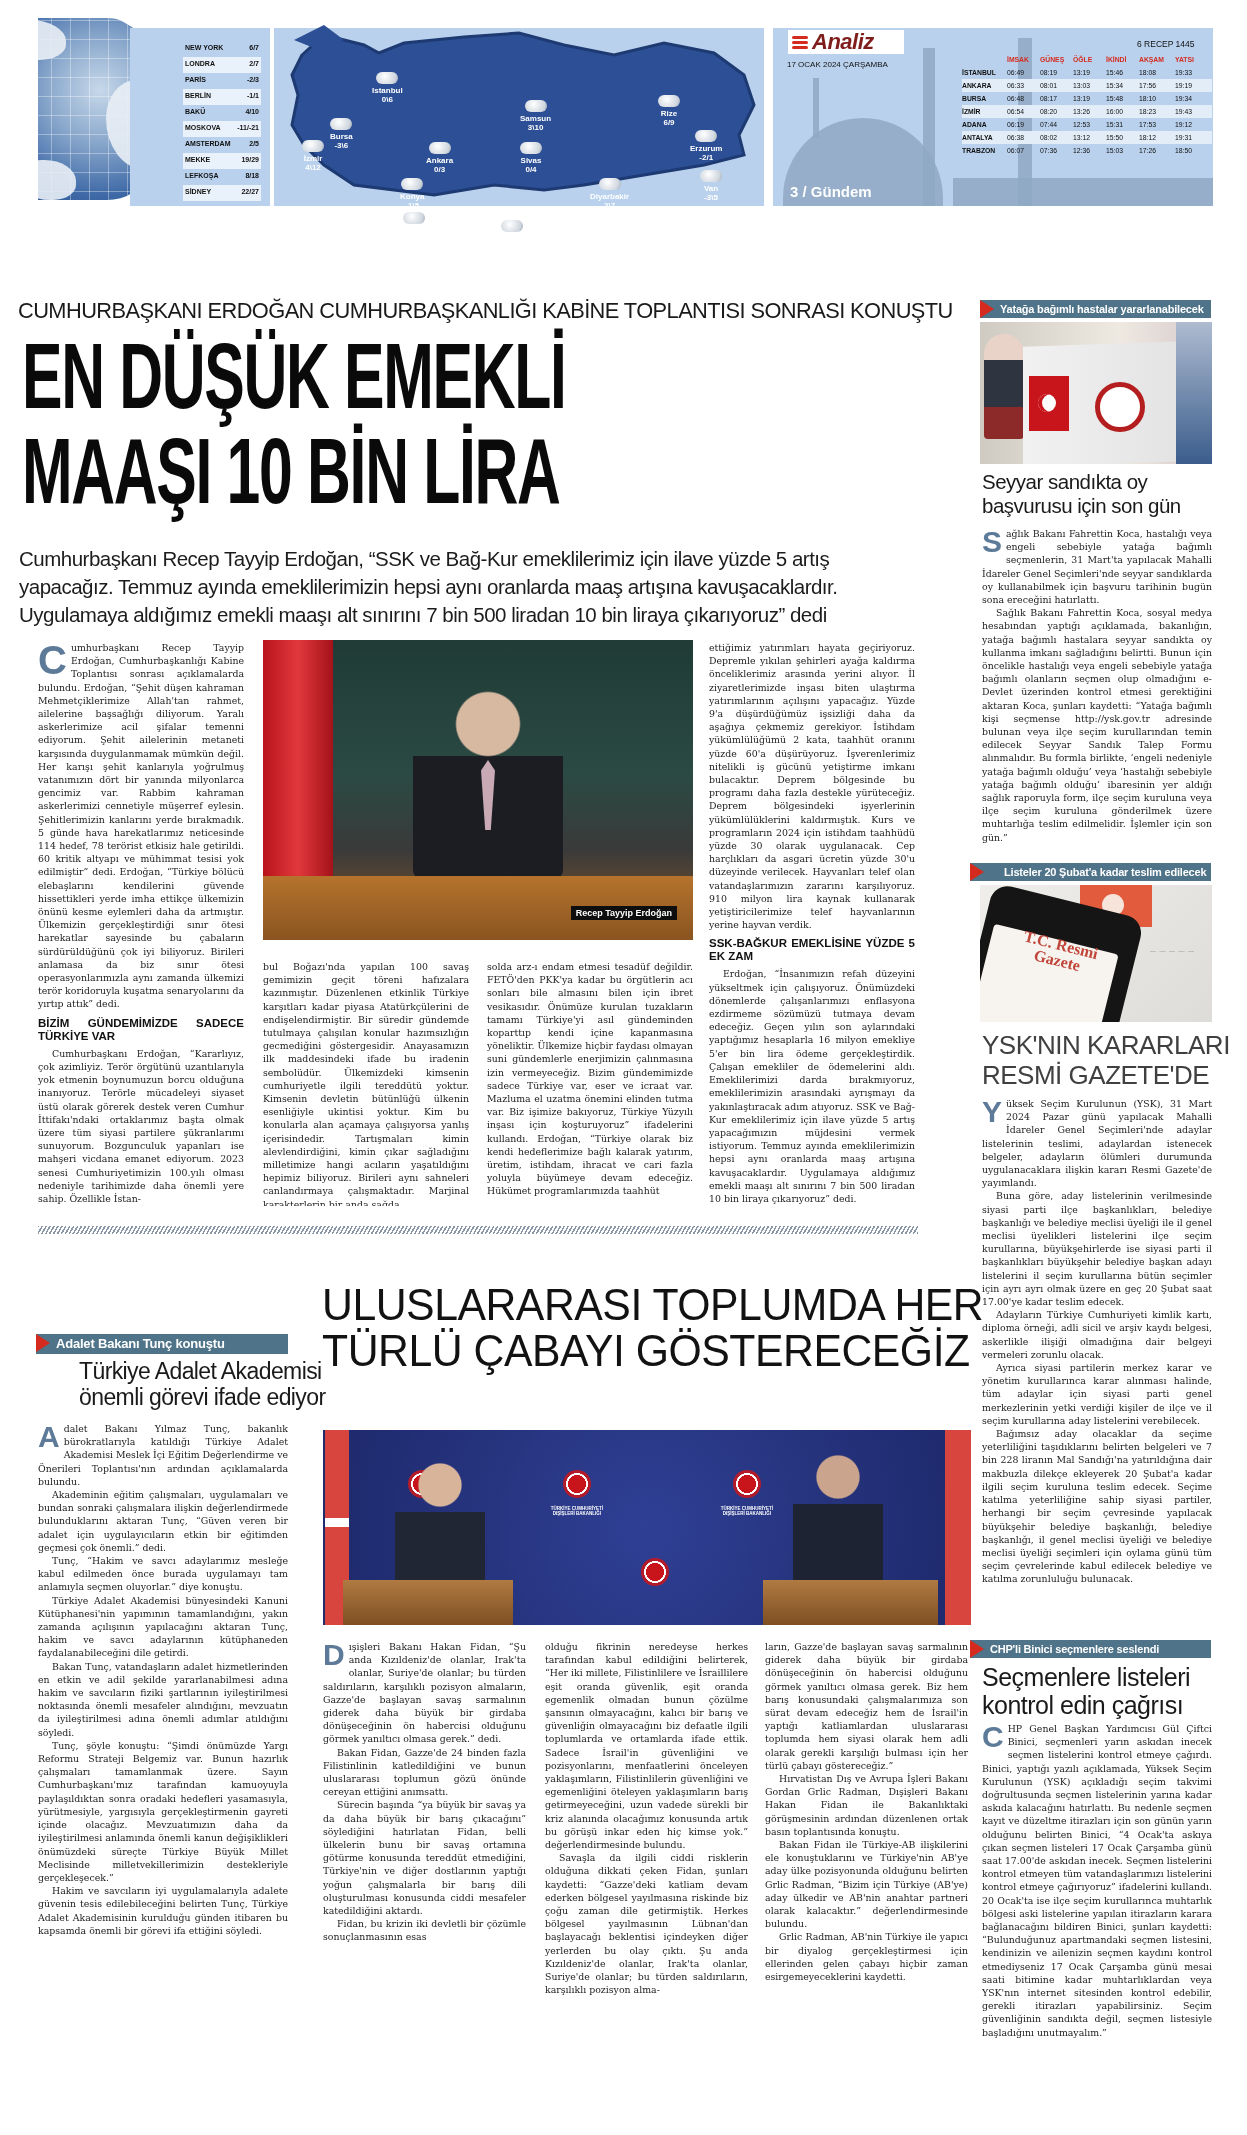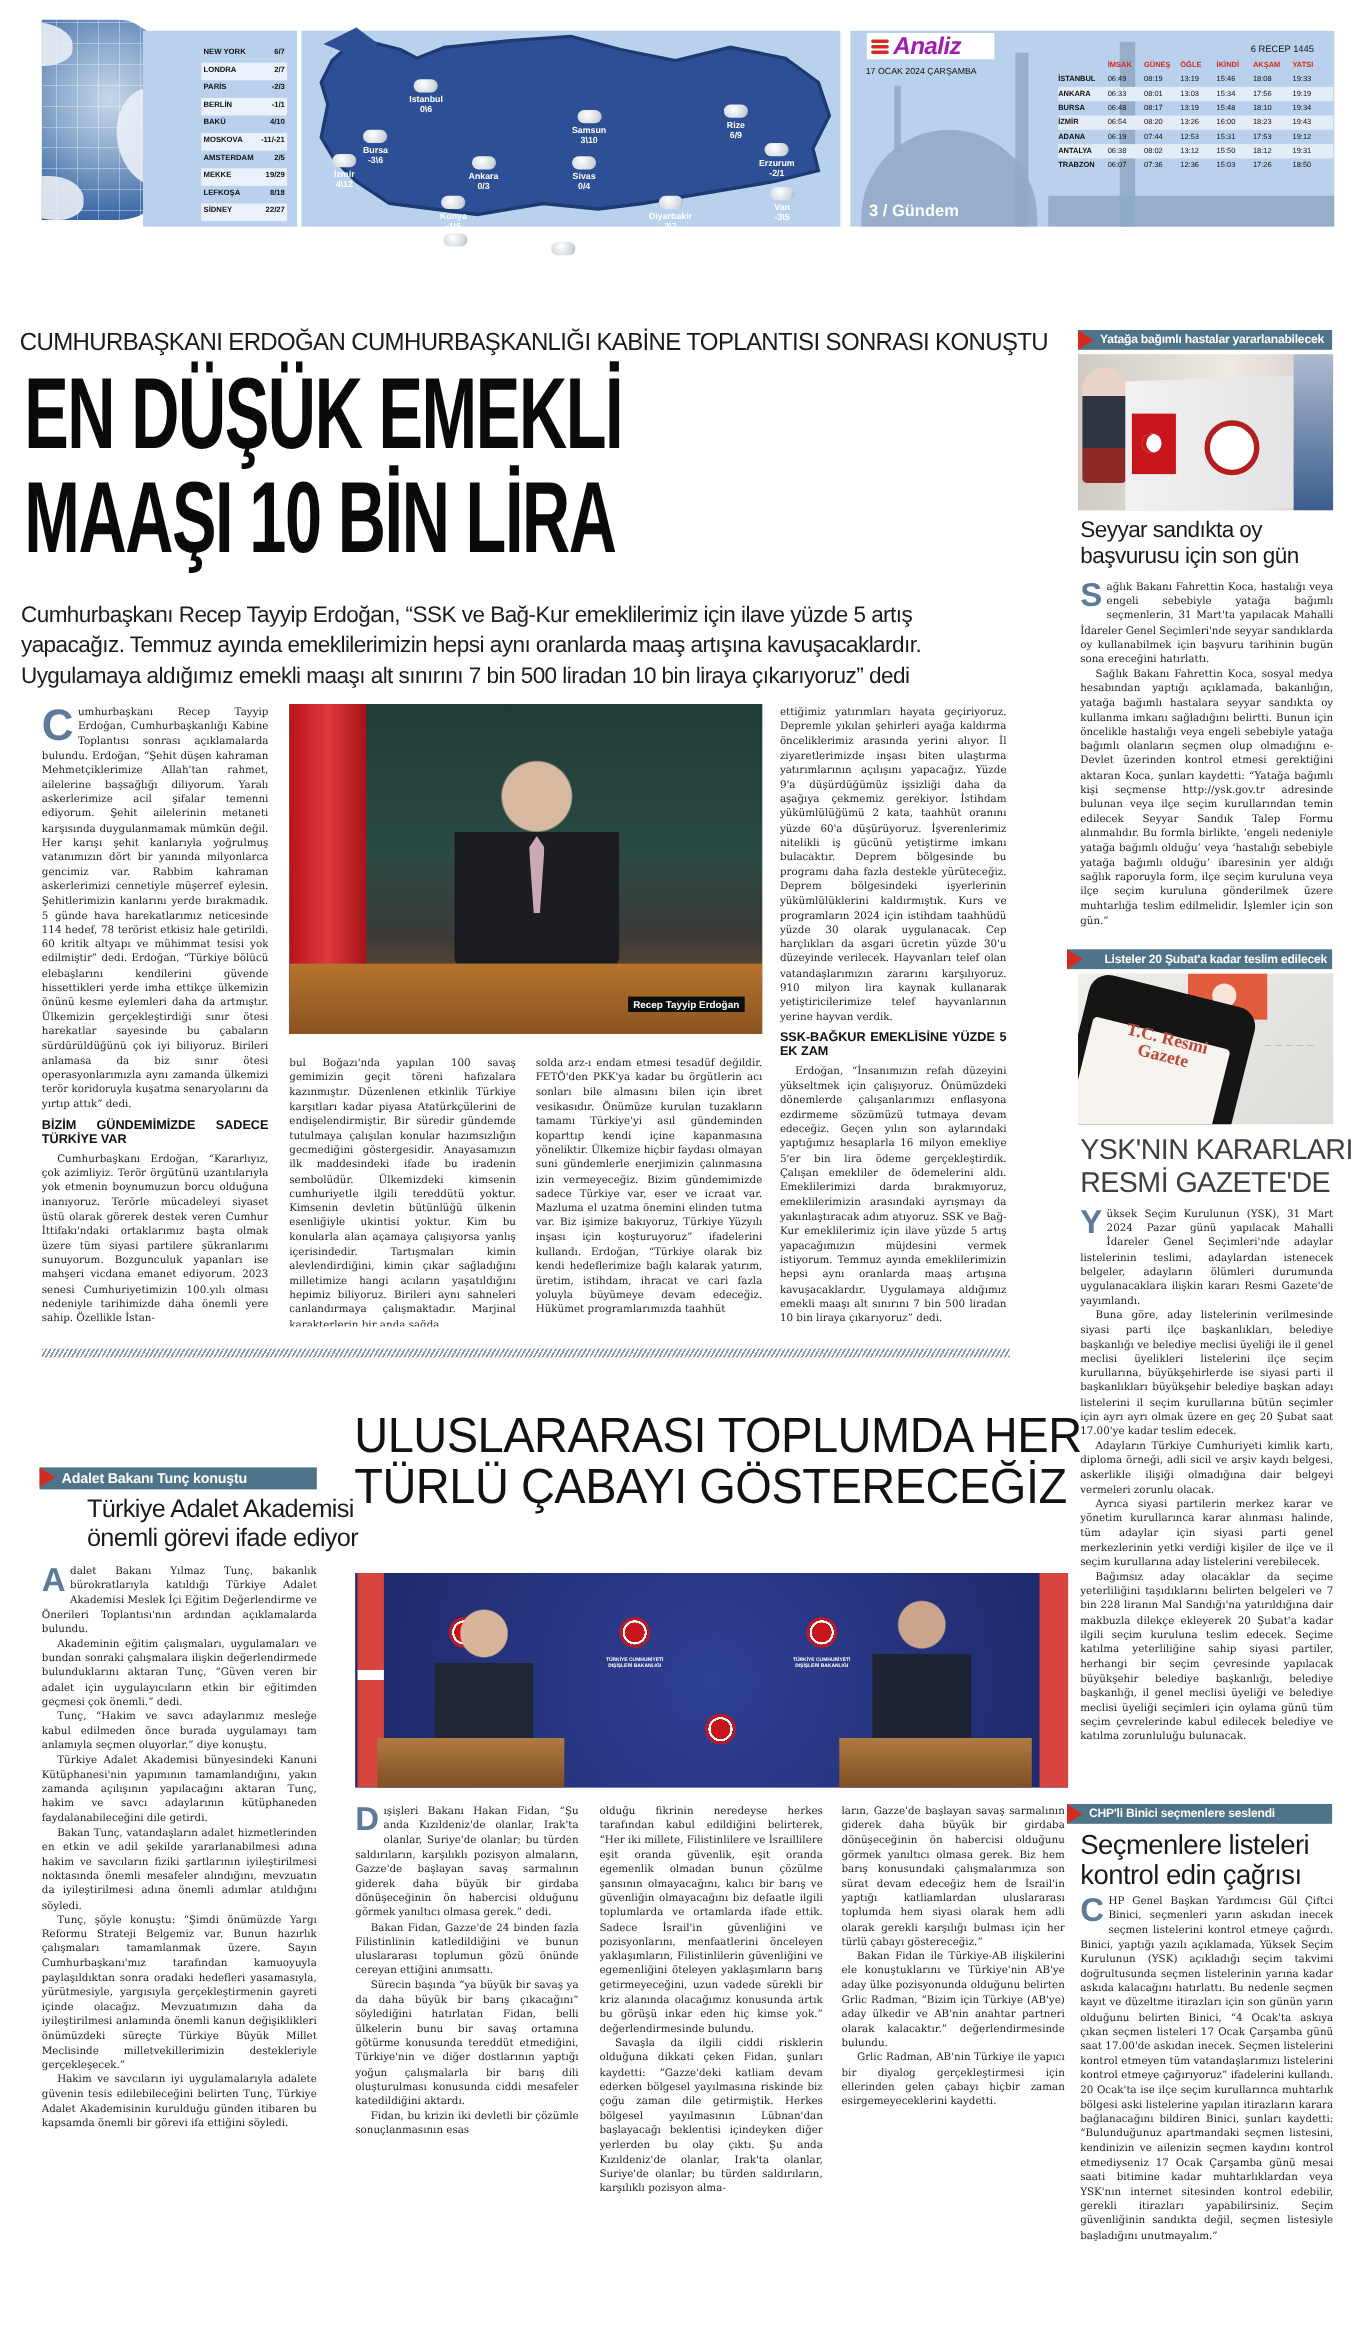--- a/index.html
+++ b/index.html
@@ -24,21 +24,21 @@
   .map-panel { position: absolute; left: 274px; top: 28px; width: 490px; height: 178px; background: #b9d1ec; }
   .map-shape { position: absolute; left: 284px; top: 15px; width: 480px; height: 200px; }
   .city { position: absolute; text-align: center; font: 700 8px "Liberation Sans", sans-serif; color: #fff; line-height: 9px; }
   .cloud { display: block; margin: 0 auto 2px; width: 22px; height: 12px; border-radius: 10px; background: radial-gradient(circle at 40% 35%, #ffffff, #cfd6de 70%, #9aa3ad); }
 
   .prayer-panel { position: absolute; left: 773px; top: 28px; width: 440px; height: 178px; background: #b9d1ec; overflow: hidden; }
   .mosque { position: absolute; background: #8fa8c4; opacity: .85; }
   .logo-box { position: absolute; left: 788px; top: 30px; width: 116px; height: 24px; background: #fff; display: flex; align-items: center; padding-left: 4px; }
   .logo-mark { width: 18px; height: 16px; position: relative; }
   .logo-mark span { position: absolute; left: 0; width: 16px; height: 3px; background: #d52b1e; border-radius: 2px; }
-  .logo-text { font: italic 900 22px "Liberation Sans", sans-serif; color: #a21caf; letter-spacing: -0.5px; margin-left: 2px; }
+  .logo-text { font: italic 900 22px "Liberation Sans", sans-serif; color: #7f1d1d; letter-spacing: -0.5px; margin-left: 2px; }
   .date-line { position: absolute; left: 787px; top: 60px; font: 400 8px "Liberation Sans", sans-serif; color: #111; }
   .hijri { position: absolute; left: 1137px; top: 39px; font: 400 8.5px "Liberation Sans", sans-serif; color: #111; }
   .ptable { position: absolute; left: 962px; top: 53px; width: 250px; font: 700 6.8px "Liberation Sans", sans-serif; }
   .pt-head, .pt-row { display: grid; grid-template-columns: 45px 33px 33px 33px 33px 36px 32px; height: 13px; line-height: 13px; }
   .pt-head { color: #d52b1e; }
   .pt-head span:first-child { visibility: hidden; }
   .pt-row { color: #111; font-weight: 400; }
   .pt-row span:first-child { font-weight: 700; }
   .pt-row.alt { background: #e3edf8; }
   .section-label { position: absolute; left: 790px; top: 183px; font: 700 15px "Liberation Sans", sans-serif; color: #fff; }
@@ -456,15 +456,16 @@
   <p>Bakan Fidan, Gazze'de 24 binden fazla Filistinlinin katledildiğini ve bunun uluslararası toplumun gözü önünde cereyan ettiğini anımsattı.</p>
   <p>Sürecin başında “ya büyük bir savaş ya da daha büyük bir barış çıkacağını” söylediğini hatırlatan Fidan, belli ülkelerin bunu bir savaş ortamına götürme konusunda tereddüt etmediğini, Türkiye'nin ve diğer dostlarının yaptığı yoğun çalışmalarla bir barış dili oluşturulması konusunda ciddi mesafeler katedildiğini aktardı.</p>
   <p>Fidan, bu krizin iki devletli bir çözümle sonuçlanmasının esas</p>
 </div>
 <div class="col" style="left:545px;top:1640px;width:203px;height:450px;">
   <p class="noindent">olduğu fikrinin neredeyse herkes tarafından kabul edildiğini belirterek, “Her iki millete, Filistinlilere ve İsraillilere eşit oranda güvenlik, eşit oranda egemenlik olmadan bunun çözülme şansının olmayacağını, kalıcı bir barış ve güvenliğin olmayacağını biz defaatle ilgili toplumlarda ve ortamlarda ifade ettik. Sadece İsrail'in güvenliğini ve pozisyonlarını, menfaatlerini önceleyen yaklaşımların, Filistinlilerin güvenliğini ve egemenliğini öteleyen yaklaşımların barış getirmeyeceğini, uzun vadede sürekli bir kriz alanında olacağımız konusunda artık bu görüşü inkar eden hiç kimse yok.” değerlendirmesinde bulundu.</p>
   <p>Savaşla da ilgili ciddi risklerin olduğuna dikkati çeken Fidan, şunları kaydetti: “Gazze'deki katliam devam ederken bölgesel yayılmasına riskinde biz çoğu zaman dile getirmiştik. Herkes bölgesel yayılmasının Lübnan'dan başlayacağı beklentisi içindeyken diğer yerlerden bu olay çıktı. Şu anda Kızıldeniz'de olanlar, Irak'ta olanlar, Suriye'de olanlar; bu türden saldırıların, karşılıklı pozisyon alma-</p>
 </div>
 <div class="col" style="left:765px;top:1640px;width:203px;height:450px;">
   <p class="noindent">ların, Gazze'de başlayan savaş sarmalının giderek daha büyük bir girdaba dönüşeceğinin ön habercisi olduğunu görmek yanıltıcı olmasa gerek. Biz hem barış konusundaki çalışmalarımıza son sürat devam edeceğiz hem de İsrail'in yaptığı katliamlardan uluslararası toplumda hem siyasi olarak hem adli olarak gerekli karşılığı bulması için her türlü çabayı göstereceğiz.”</p>
+  <p>Hırvatistan Dış ve Avrupa İşleri Bakanı Gordan Grlic Radman, Dışişleri Bakanı Hakan Fidan ile Bakanlıktaki görüşmesinin ardından düzenlenen ortak basın toplantısında konuştu.</p>
   <p>Bakan Fidan ile Türkiye-AB ilişkilerini ele konuştuklarını ve Türkiye'nin AB'ye aday ülke pozisyonunda olduğunu belirten Grlic Radman, “Bizim için Türkiye (AB'ye) aday ülkedir ve AB'nin anahtar partneri olarak kalacaktır.” değerlendirmesinde bulundu.</p>
   <p>Grlic Radman, AB'nin Türkiye ile yapıcı bir diyalog gerçekleştirmesi için ellerinden gelen çabayı hiçbir zaman esirgemeyeceklerini kaydetti.</p>
 </div>
 
 </body></html>

